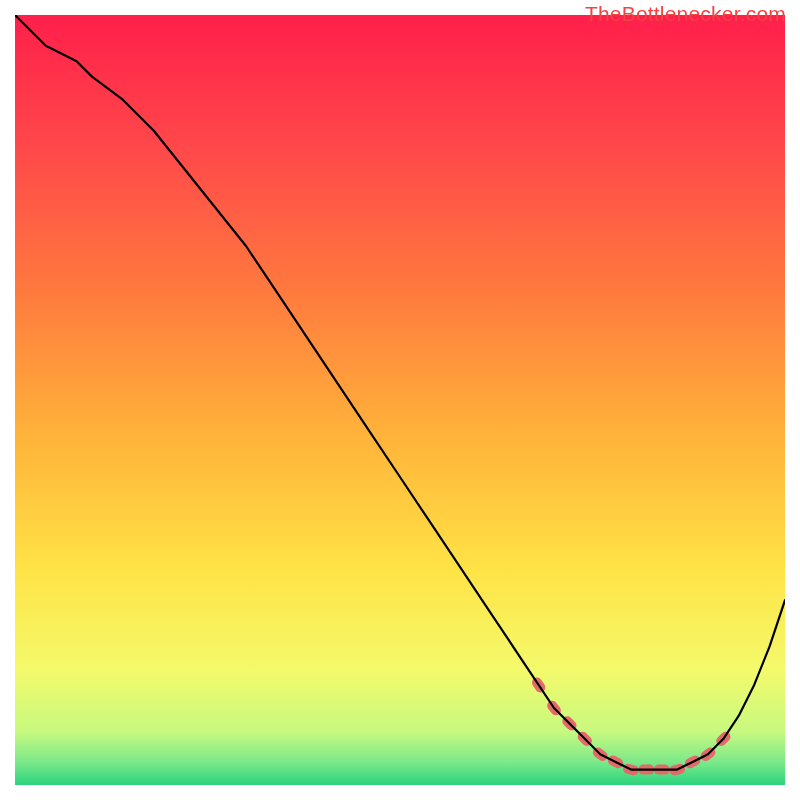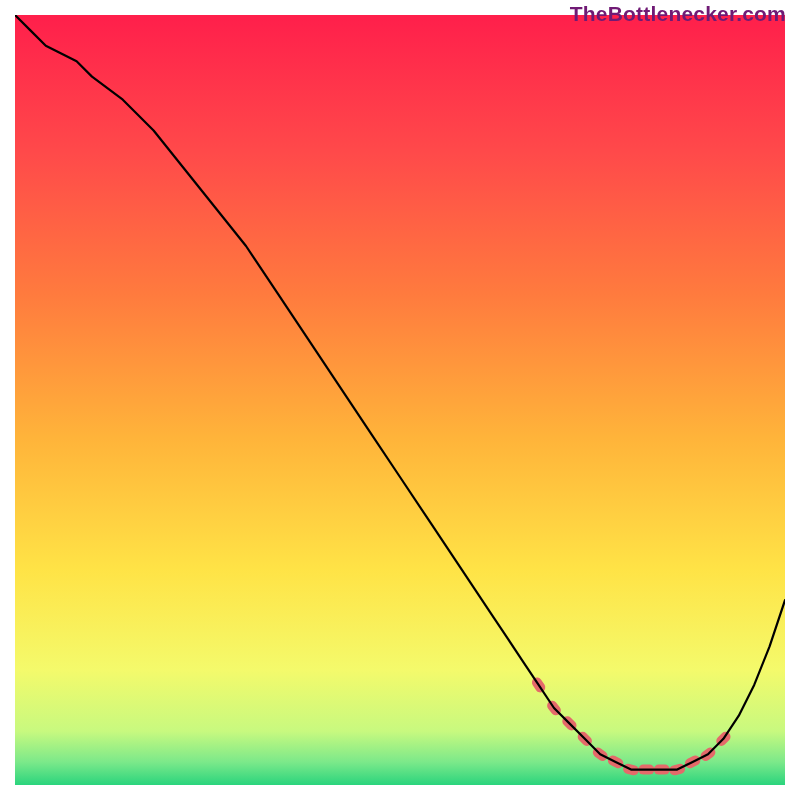--- a/index.html
+++ b/index.html
@@ -38,23 +38,23 @@
     left: 0;
     top: 0;
     width: 770px;
     height: 770px;
   }
   .watermark {
     position: absolute;
     top: 2px;
     right: 14px;
     font-size: 21px;
-    color: #701a75;
+    color: #ef4444;
     letter-spacing: 0.2px;
-    font-weight: 700;
+    font-weight: 400;
   }
 </style>
 </head>
 <body>
 
 <div class="frame">
 
   <div class="plot-area">
 
     <svg class="gradient-bg" viewBox="0 0 770 770" preserveAspectRatio="none">

